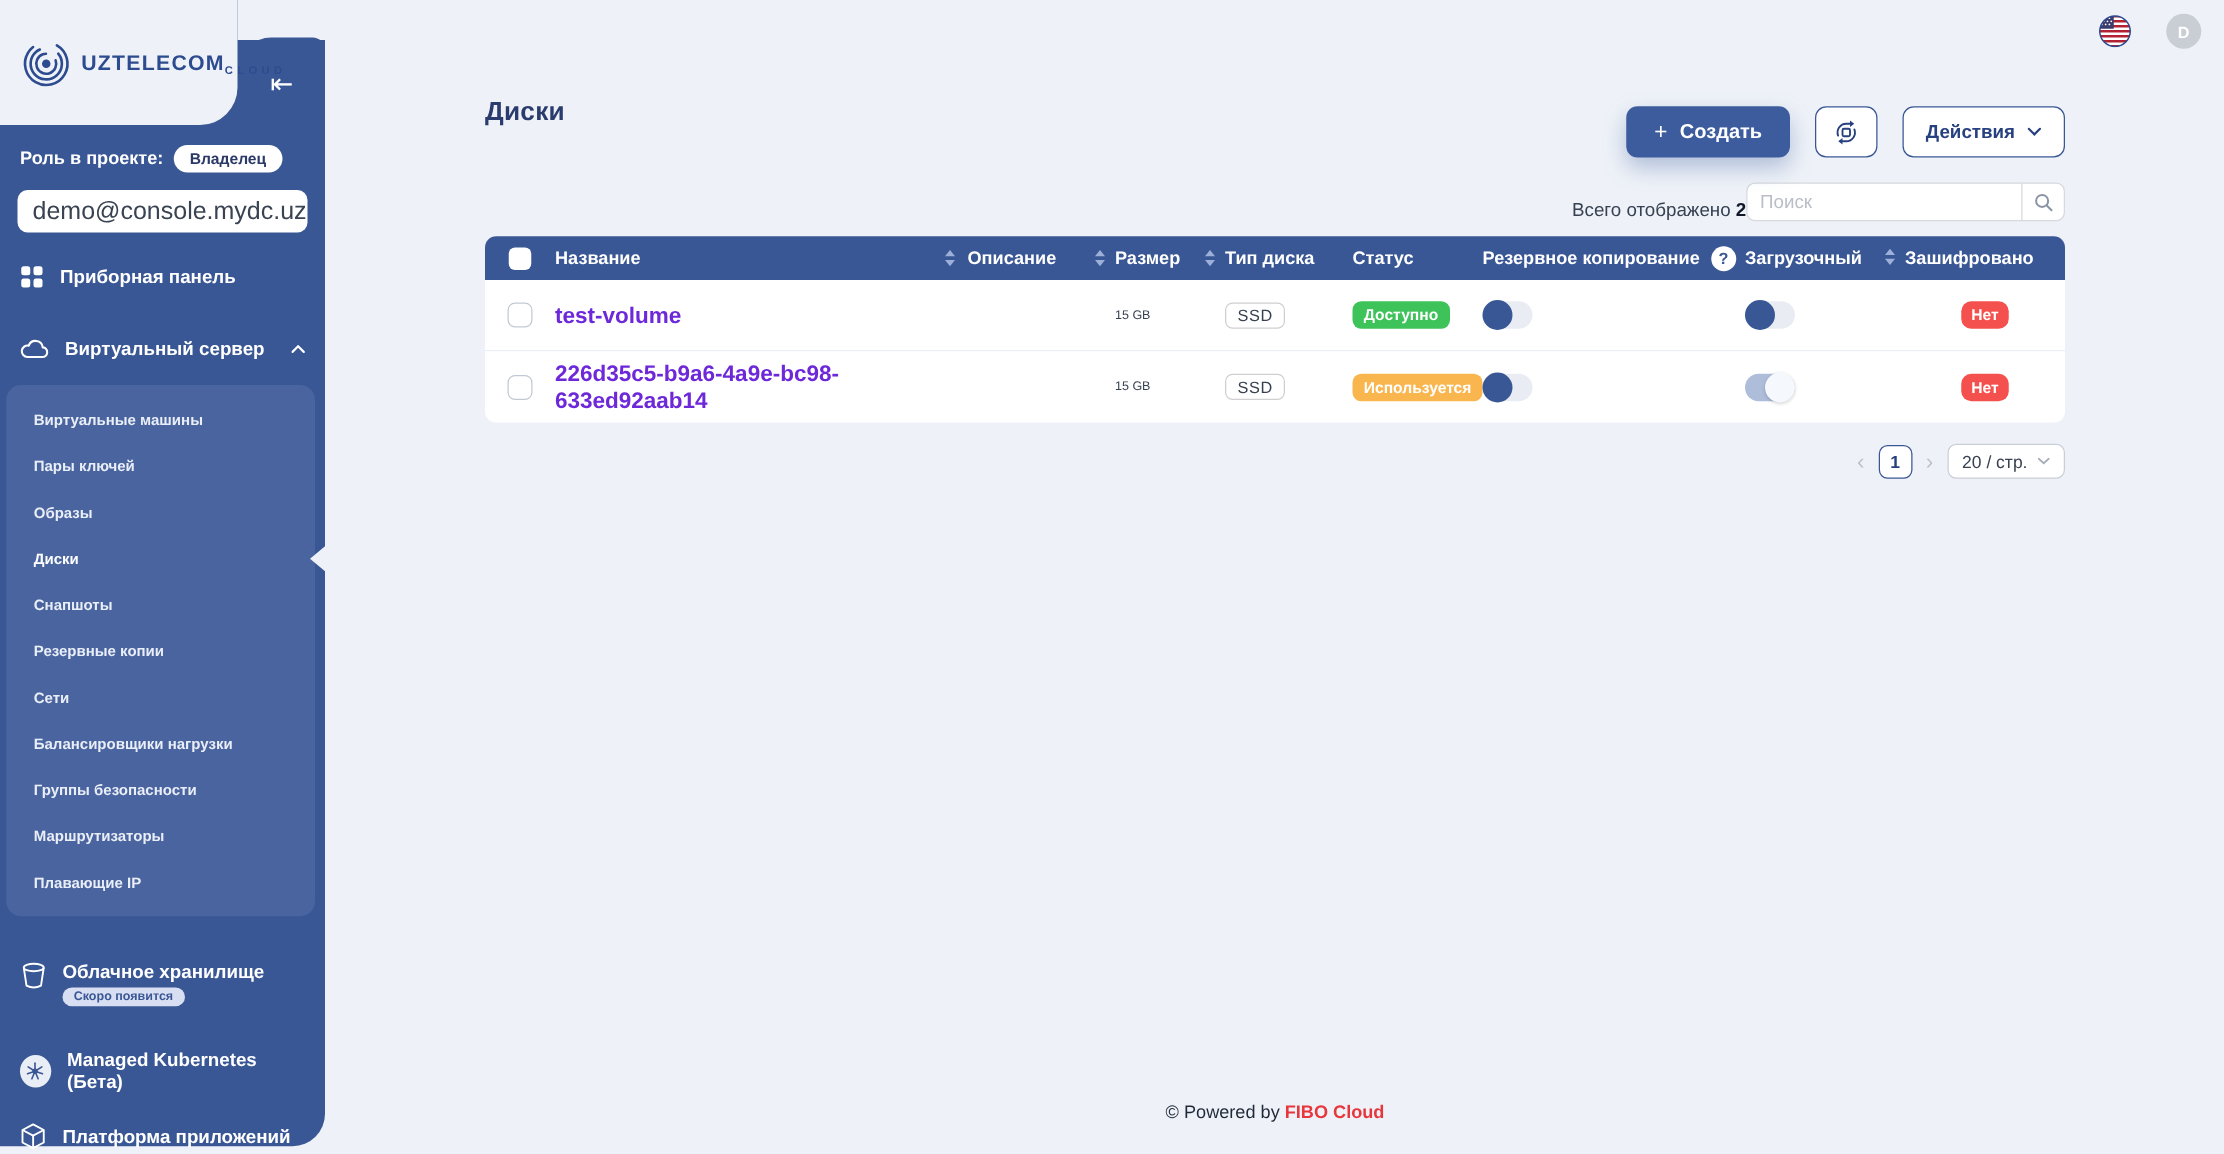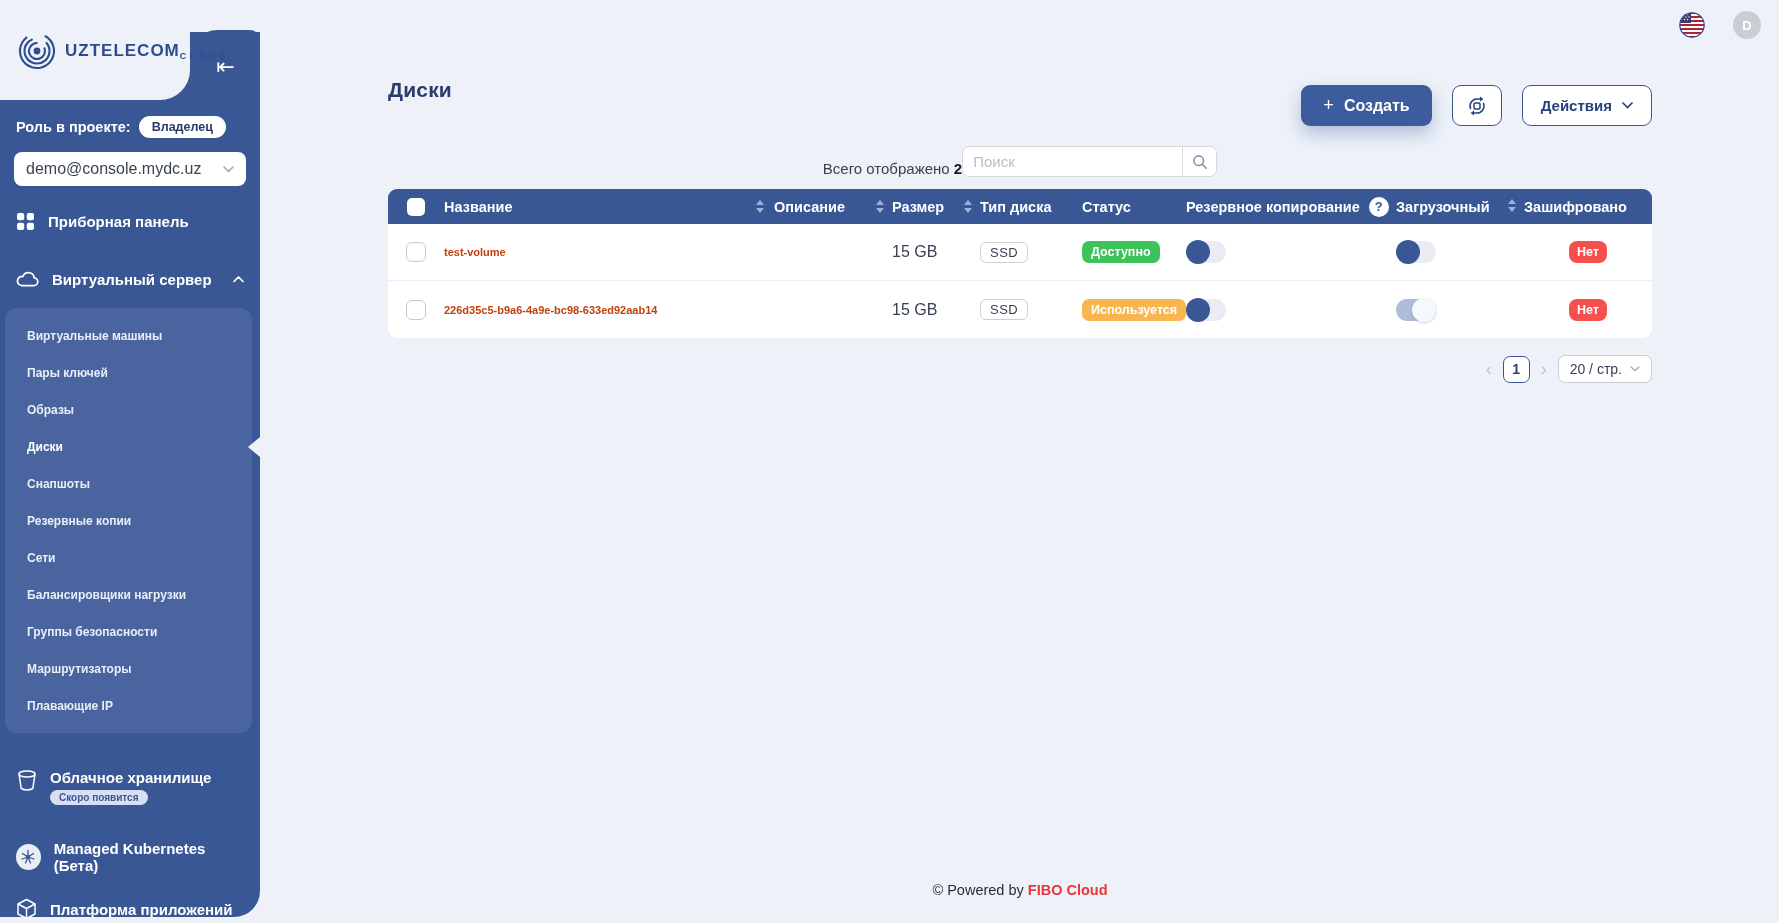--- a/index.html
+++ b/index.html
@@ -28,21 +28,21 @@
   .logo-text { display:flex; flex-direction:row; align-items:flex-end; }
   .logo-brand { font-size:17px; font-weight:bold; color:#2D4B8F; letter-spacing:1px; }
   .logo-sub { font-size:9px; font-weight:bold; color:#2D4B8F; letter-spacing:3.5px; margin-top:1px; }
   .side-inner { position:absolute; left:0; top:104px; width:260px; z-index:5; }
   .role-row { display:flex; align-items:center; gap:8px; padding:12px 0 0 16px; }
   .role-label { color:#FFFFFF; font-size:14.5px; font-weight:600; }
   .role-pill { background:#FFFFFF; color:#2B3A67; font-size:12.5px; font-weight:600;
     padding:4px 13px; border-radius:14px; }
   .project-select { margin:14px 14px 0 14px; height:34px; background:#fff; border-radius:8px;
     display:flex; align-items:center; justify-content:space-between; padding:0 12px; cursor:pointer; }
-  .project-select span { font-size:16px; color:#3A4352; }
+  .project-select span { font-size:20px; color:#3A4352; }
   .nav-item { display:flex; align-items:center; gap:13px; padding:0 16px; height:46px;
     color:#FFFFFF; font-size:15px; font-weight:600; cursor:pointer; margin-top:12px; }
   .nav-item .grow { flex:1; }
   .submenu { margin:6px 8px 0 5px; background:#4A64A0; border-radius:12px; padding:9px 0; position:relative; }
   .submenu-item { height:37px; display:flex; align-items:center; padding-left:22px;
     color:#E9EEF7; font-size:12px; font-weight:600; cursor:pointer; position:relative; }
   .submenu-item.active { color:#FFFFFF; }
   .active-notch { position:absolute; right:-8px; top:50%; transform:translateY(-50%);
     width:0; height:0; border-top:10px solid transparent; border-bottom:10px solid transparent;
     border-right:12px solid #EEF2F8; }
@@ -67,21 +67,21 @@
   .btn-create { height:41px; background:#3C5C9E; color:#fff; border:none; border-radius:9px;
     padding:0 22px; font-size:16px; font-weight:bold; font-family:inherit;
     display:flex; align-items:center; gap:10px; cursor:pointer;
     box-shadow:0 8px 18px rgba(60,92,158,.35); }
   .btn-create .plus { font-size:18px; font-weight:normal; }
   .btn-icon { width:50px; height:41px; background:#fff; border:1px solid #3A5795; border-radius:9px;
     display:flex; align-items:center; justify-content:center; cursor:pointer; }
   .btn-actions { height:41px; background:#fff; border:1px solid #3A5795; border-radius:9px;
     padding:0 18px; font-size:15px; font-weight:600; color:#27407F; font-family:inherit;
     display:flex; align-items:center; gap:10px; cursor:pointer; }
-  .meta-row { margin-top:44px; display:flex; align-items:flex-end; justify-content:center; }
+  .meta-row { margin-top:44px; display:flex; align-items:flex-end; justify-content:flex-end; }
   .total-text { font-size:15px; color:#374151; }
   .total-text b { color:#111827; }
   .search-box { width:255px; height:31px; background:#fff; border:1px solid #D6D9DE; border-radius:7px;
     display:flex; align-items:stretch; overflow:hidden; }
   .search-box input { flex:1; border:none; outline:none; padding:0 10px; font-size:15px;
     font-family:inherit; color:#374151; background:transparent; }
   .search-box input::placeholder { color:#B9BEC7; }
   .search-seg { width:34px; border-left:1px solid #D6D9DE; display:flex; align-items:center;
     justify-content:center; cursor:pointer; }
   
@@ -101,22 +101,22 @@
   .c-enc { width:128px; display:flex; align-items:center; justify-content:center; }
   .hdr-checkbox { width:18px; height:18px; background:#fff; border-radius:5px; cursor:pointer; }
   .row-checkbox { width:20px; height:20px; background:#fff; border:1.5px solid #C3C9D4;
     border-radius:6px; cursor:pointer; }
   .sort { display:flex; flex-direction:column; gap:3px; align-items:center; cursor:pointer; }
   .sort i { display:block; width:0; height:0; border-left:4px solid transparent; border-right:4px solid transparent; }
   .sort .up { border-bottom:5px solid #9DB0D9; }
   .sort .down { border-top:5px solid #9DB0D9; }
   .help-circle { width:20px; height:20px; border-radius:50%; background:#fff; color:#3A5795;
     font-size:13px; font-weight:bold; display:flex; align-items:center; justify-content:center; cursor:pointer; }
-  .name-link { color:#c2410c; font-size:11px; font-weight:bold; text-decoration:none; cursor:pointer; }
-  .size-text { font-size:16px; color:#374151; }
+  .name-link { color:#6d28d9; font-size:18px; font-weight:bold; text-decoration:none; cursor:pointer; }
+  .size-text { font-size:10px; color:#374151; }
   .type-tag { border:1px solid #CFCFCF; border-radius:6px; padding:2px 9px; font-size:13px;
     color:#374151; letter-spacing:.5px; background:#fff; }
   .status-badge { border-radius:7px; padding:4px 9px; color:#fff; font-size:12.5px; font-weight:bold; }
   .st-green { background:#3EC35A; }
   .st-orange { background:#F9B64E; }
   .no-badge { background:#F4514E; color:#fff; border-radius:8px; padding:4px 8px;
     font-size:12.5px; font-weight:bold; }
   .toggle { position:relative; width:40px; height:22px; border-radius:11px; background:#E9EDF3; cursor:pointer; }
   .toggle .knob { position:absolute; left:0; top:-1px; width:24px; height:24px; border-radius:50%;
     background:#3A5795; }

